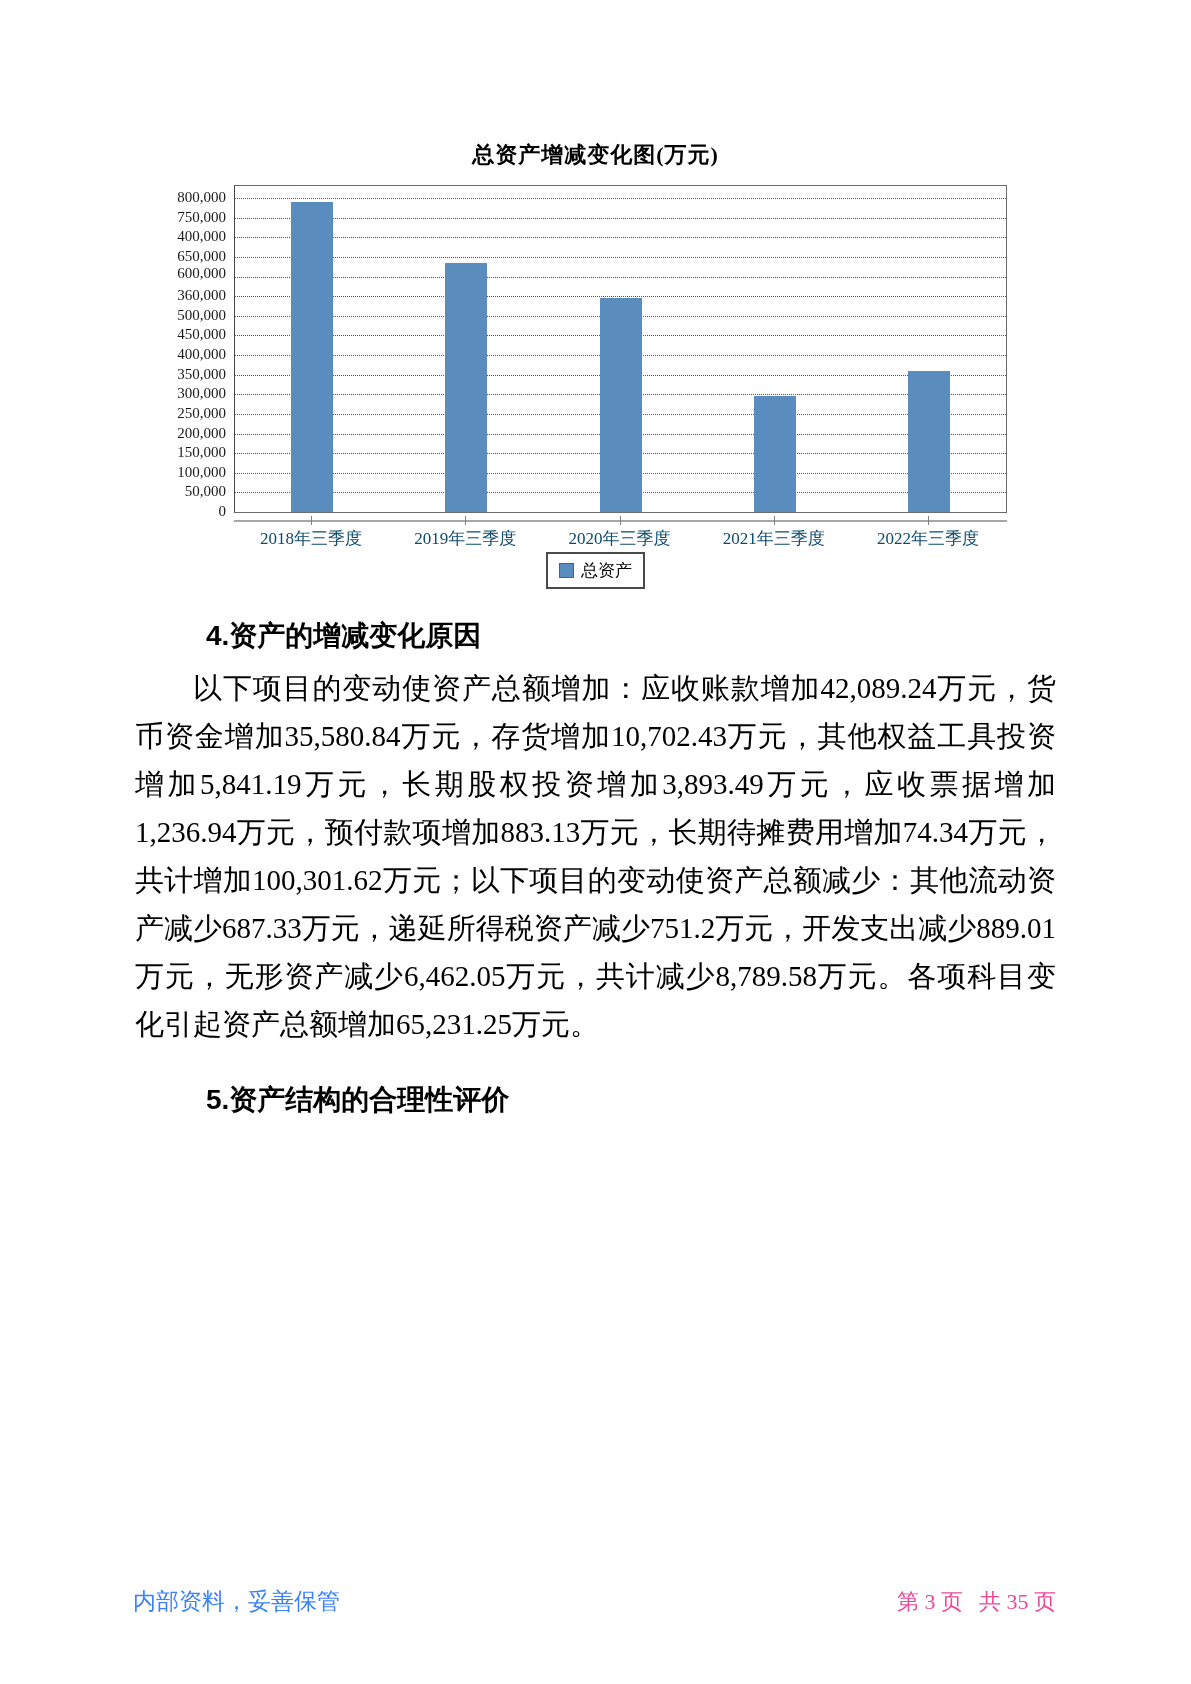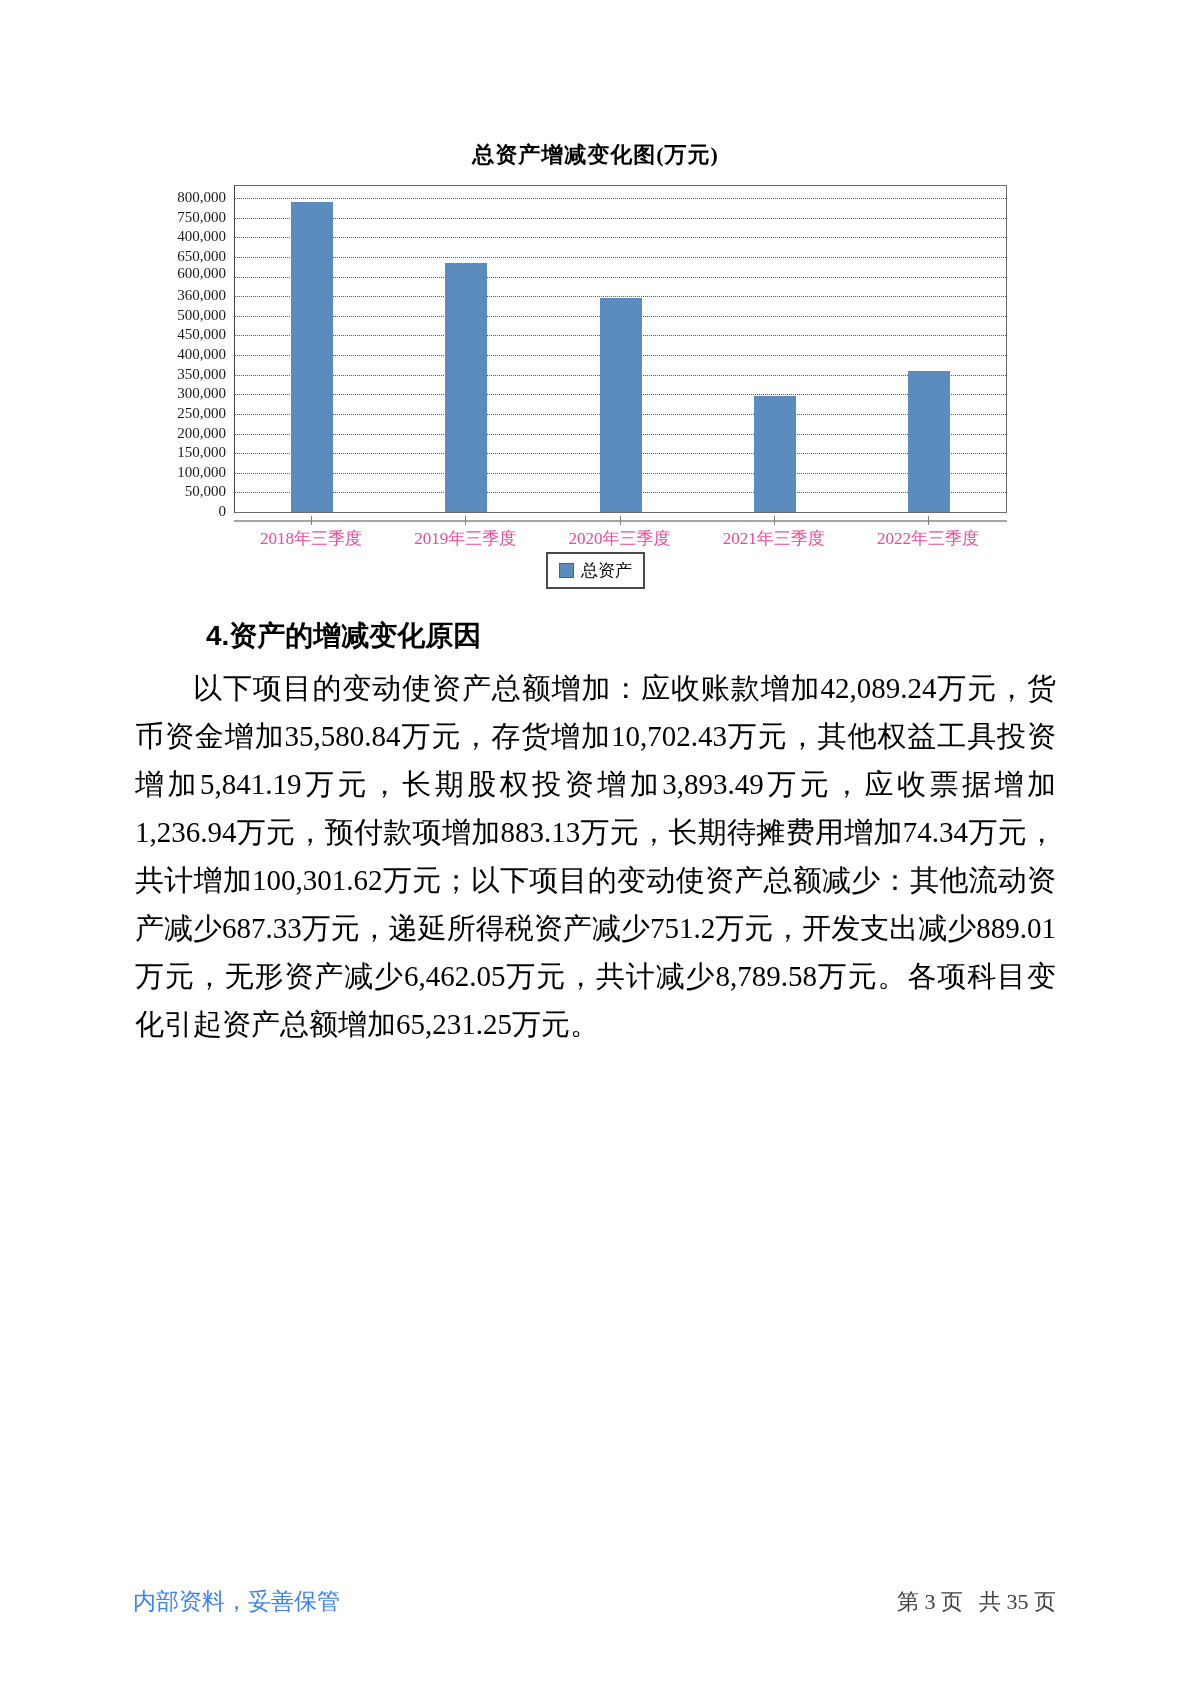--- a/index.html
+++ b/index.html
@@ -20,21 +20,21 @@
   .gridline { position:absolute; left:0; width:100%; height:0; border-top:1px dotted #4545d6; }
   .bar { position:absolute; bottom:0; width:42px; background:#5B8CBE; }
   .ylabel {
     position:absolute; left:118px; width:108px; text-align:right;
     font-size:15px; line-height:18px; color:#1a1a1a;
   }
   .x-axis-line { position:absolute; left:234px; top:520px; width:773px; height:0; border-top:2px solid #a6a6a6; }
   .x-tick { position:absolute; top:516px; width:1px; height:9px; background:#808080; }
   .xlabel {
     position:absolute; top:527px; width:170px; margin-left:-85px;
-    text-align:center; font-size:17px; color:#ec4899; white-space:nowrap;
+    text-align:center; font-size:17px; color:#0c4a6e; white-space:nowrap;
   }
   .legend-row { position:absolute; left:135px; top:552px; width:921px; display:flex; justify-content:center; }
   .legend-box {
     display:flex; align-items:center; gap:7px;
     border:2px solid #4a4a4a; background:#fff; padding:5px 11px;
   }
   .legend-swatch { width:13px; height:13px; background:#5B8CBE; border:1px solid #39659b; }
   .legend-label { font-size:17px; }
   
   .sec-heading {
@@ -51,21 +51,21 @@
   }
   .body-para.p4 { top:664px; }
   .body-para.p5 { top:1121px; }
   
   .footer-left {
     position:absolute; left:133px; top:1586px;
     font-family:"Liberation Sans", sans-serif; font-size:23px; color:#3b82f6;
   }
   .footer-right {
     position:absolute; right:135px; top:1587px;
-    font-size:22px; display:flex; gap:16px; color:#404040;
+    font-size:22px; display:flex; gap:16px; color:#ec4899;
   }
 </style>
 </head>
 <body>
 
 <div class="page">
 
   <div>
     <div class="chart-title">总资产增减变化图(万元)</div>
 
@@ -131,20 +131,21 @@
       <div class="legend-box">
         <span class="legend-swatch" style="background: rgb(91, 140, 190);"></span>
         <span class="legend-label">总资产</span>
       </div>
     </div>
   </div>
 
   <h2 class="sec-heading h4">4.资产的增减变化原因</h2>
   <p class="body-para p4">以下项目的变动使资产总额增加：应收账款增加42,089.24万元，货币资金增加35,580.84万元，存货增加10,702.43万元，其他权益工具投资增加5,841.19万元，长期股权投资增加3,893.49万元，应收票据增加1,236.94万元，预付款项增加883.13万元，长期待摊费用增加74.34万元，共计增加100,301.62万元；以下项目的变动使资产总额减少：其他流动资产减少687.33万元，递延所得税资产减少751.2万元，开发支出减少889.01万元，无形资产减少6,462.05万元，共计减少8,789.58万元。各项科目变化引起资产总额增加65,231.25万元。</p>
 
+  <h2 class="sec-heading h5">5.资产结构的合理性评价</h2>
 
   <div class="footer-left">内部资料，妥善保管</div>
   <div class="footer-right">
     <span>第 3 页</span>
     <span>共 35 页</span>
   </div>
 
 </div>
 
 </body></html>

